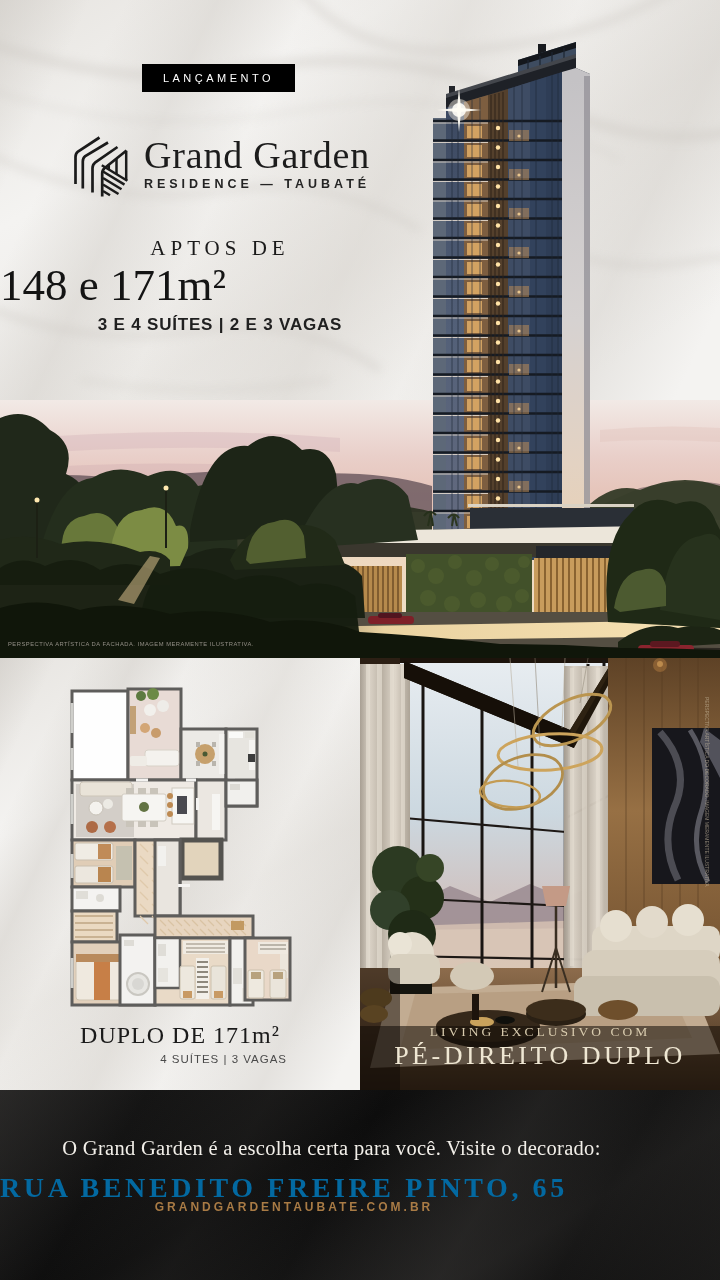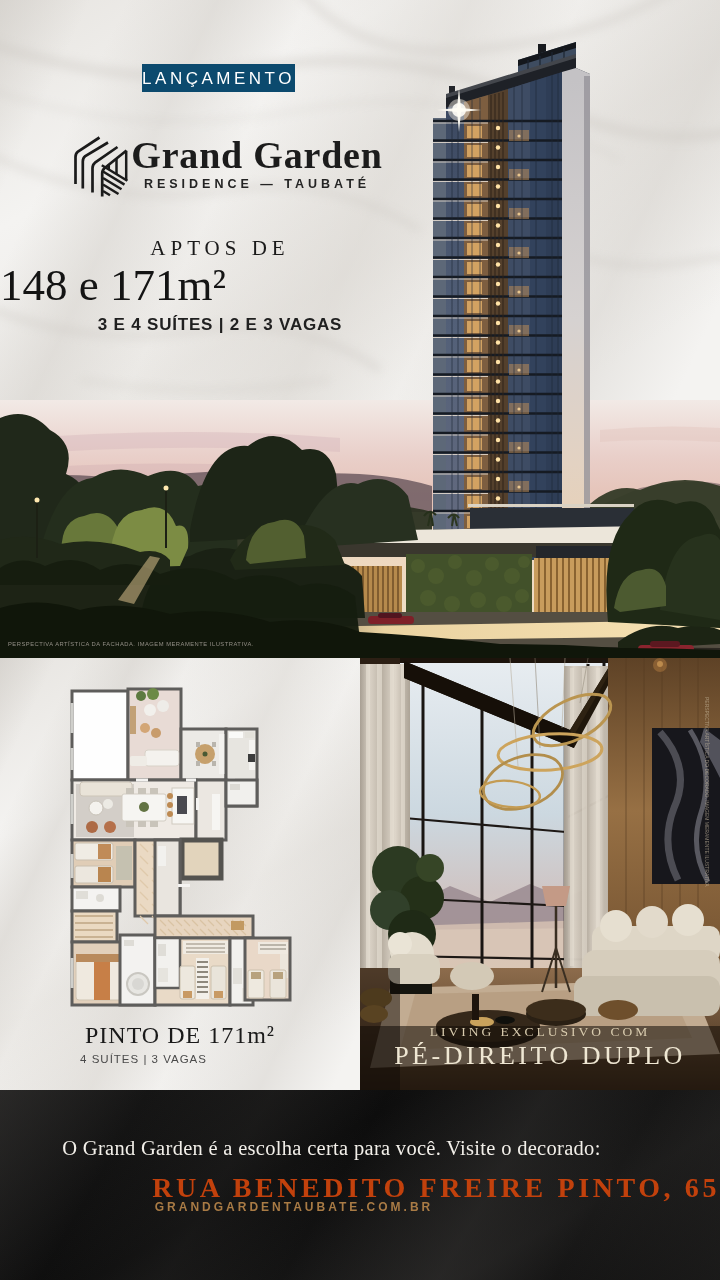--- a/index.html
+++ b/index.html
@@ -29,22 +29,22 @@
 <path d="M300 -10 Q360 60 470 50 Q600 40 690 -20" stroke-width="8"></path>
 <path d="M-30 300 Q80 350 200 330 Q300 315 380 370" stroke-width="7"></path>
 <path d="M520 230 Q600 280 700 260 Q720 255 740 260" stroke-width="6"></path>
 </g>
 <g stroke="#c2beb7" fill="none" opacity=".3" filter="url(#vblur)">
 <path d="M-10 90 Q140 140 300 110 Q470 80 620 160" stroke-width="3"></path>
 <path d="M80 380 Q200 400 330 380" stroke-width="4"></path>
 </g>
 </svg>
 
-<div class="abs" style="left:142px;top:64px;width:153px;height:28px;background:#0c4a6e;color:#fff;
- font-size:17px;letter-spacing:3.5px;text-align:center;line-height:29px">LANÇAMENTO</div>
+<div class="abs" style="left:142px;top:64px;width:153px;height:28px;background:#000000;color:#fff;
+ font-size:11px;letter-spacing:3.5px;text-align:center;line-height:29px">LANÇAMENTO</div>
 
 <svg class="abs" style="left:73px;top:133px" width="58" height="66" viewBox="0 0 58 66">
 <g fill="none" stroke="#1b1b1b" stroke-width="2.7">
 <path d="M2.5 51 L2.5 24 Q2.5 20.5 5 18.5 L26.5 4.5"></path>
 <path d="M9.8 55.5 L9.8 28.5 Q9.8 25 12.3 23 L35 9.5"></path>
 <path d="M19.5 59.5 L19.5 35.2 Q19.5 31.7 22 29.7 L44.5 14"></path>
 <path d="M29.2 63.5 L29.2 40.5 Q29.2 37 31.7 35 L53.5 17.5"></path>
 </g>
 <g fill="none" stroke="#1b1b1b" stroke-width="2.5">
 <path d="M53.2 17.8 L53.2 47.5"></path>
@@ -52,21 +52,21 @@
 <path d="M43.5 25.5 L43.5 41.2"></path>
 <path d="M28.8 32.2 L54.3 47.8"></path>
 <path d="M30 38.5 L51.5 51.6"></path>
 <path d="M30 45 L48.5 56.3"></path>
 <path d="M30 51.5 L45.5 61"></path>
 <path d="M30 58 L37 62.3"></path>
 </g>
 </svg>
 
 <div class="abs serif" style="left:75px;top:133px;width:364px;text-align:center;font-size:38px;
- letter-spacing:.8px;color:#1c1c1c;font-weight:700">Grand Garden</div>
+ letter-spacing:.8px;color:#1c1c1c;font-weight:400">Grand Garden</div>
 
 <div class="abs serif" style="left:0px;top:236px;width:440px;text-align:center;font-size:21px;
  letter-spacing:5px;color:#1a1a1a">APTOS DE</div>
 
 <div class="abs" style="left:75px;top:177px;width:364px;text-align:center;font-size:12.5px;
  letter-spacing:4px;color:#242424;font-weight:700">RESIDENCE — TAUBATÉ</div>
 
 <div class="abs serif" style="left:0px;top:259px;width:440px;font-size:45px;
  letter-spacing:0px;color:#141414">148 e 171m²</div>
 
@@ -574,23 +574,23 @@
 <g fill="#f4f3f1">
 <rect x="136" y="120.5" width="12" height="3"></rect>
 <rect x="186" y="120.5" width="10" height="3"></rect>
 <rect x="196" y="140" width="3" height="12"></rect>
 <rect x="178" y="226" width="12" height="3"></rect>
 </g>
 </g>
 </svg>
 
 <div class="abs serif" style="left:0px;top:1022px;width:360px;text-align:center;font-size:24px;
- letter-spacing:1px;color:#1a1a1a">PINTO DE 171m²</div>
-
-<div class="abs" style="left:0px;top:1053px;width:287px;text-align:center;font-size:11.5px;
+ letter-spacing:1px;color:#1a1a1a">DUPLO DE 171m²</div>
+
+<div class="abs" style="left:0px;top:1053px;width:287px;text-align:right;font-size:11.5px;
  letter-spacing:1px;color:#4a4a4a">4 SUÍTES | 3 VAGAS</div>
 
 <svg class="abs" style="left:360px;top:658px" width="360" height="432" viewBox="0 0 360 432">
 <defs>
 <linearGradient id="woodwall" x1="0" y1="0" x2="0" y2="1">
  <stop offset="0" stop-color="#5e4226"></stop>
           <stop offset=".45" stop-color="#977044"></stop>
           <stop offset="1" stop-color="#6e4e2e"></stop>
 </linearGradient>
 <linearGradient id="glass" x1="0" y1="0" x2="0" y2="1">
@@ -752,18 +752,18 @@
 </svg>
 
 <div class="abs" style="left:0;top:1090px;width:720px;height:190px;background:
  linear-gradient(120deg, rgba(70,68,66,.35) 0%, rgba(0,0,0,0) 18%, rgba(60,58,56,.22) 33%, rgba(0,0,0,0) 47%, rgba(72,70,68,.28) 66%, rgba(0,0,0,0) 80%, rgba(58,56,54,.3) 100%),
  linear-gradient(150deg, rgba(80,78,76,.2) 0%, rgba(0,0,0,0) 40%, rgba(70,68,66,.25) 75%, rgba(0,0,0,0) 100%),
  #0d0d0d"></div>
 
 <div class="abs serif" style="left:0;top:1137px;width:663px;text-align:center;font-size:20.5px;
  letter-spacing:.3px;color:#f2efe9">O Grand Garden é a escolha certa para você. Visite o decorado:</div>
 
-<div class="abs serif" style="left:0;top:1172px;width:720px;text-align:right;font-size:28px;
- letter-spacing:3.6px;color:#c2410c;font-weight:700">RUA BENEDITO FREIRE PINTO, 65</div>
+<div class="abs serif" style="left:0;top:1172px;width:720px;text-align:left;font-size:28px;
+ letter-spacing:3.6px;color:#0369a1;font-weight:700">RUA BENEDITO FREIRE PINTO, 65</div>
 
 <div class="abs" style="left:0;top:1200px;width:588px;text-align:center;font-size:12px;
  letter-spacing:3px;color:#a97b45;font-weight:700">GRANDGARDENTAUBATE.COM.BR</div>
 
 </div>
 </body></html>

